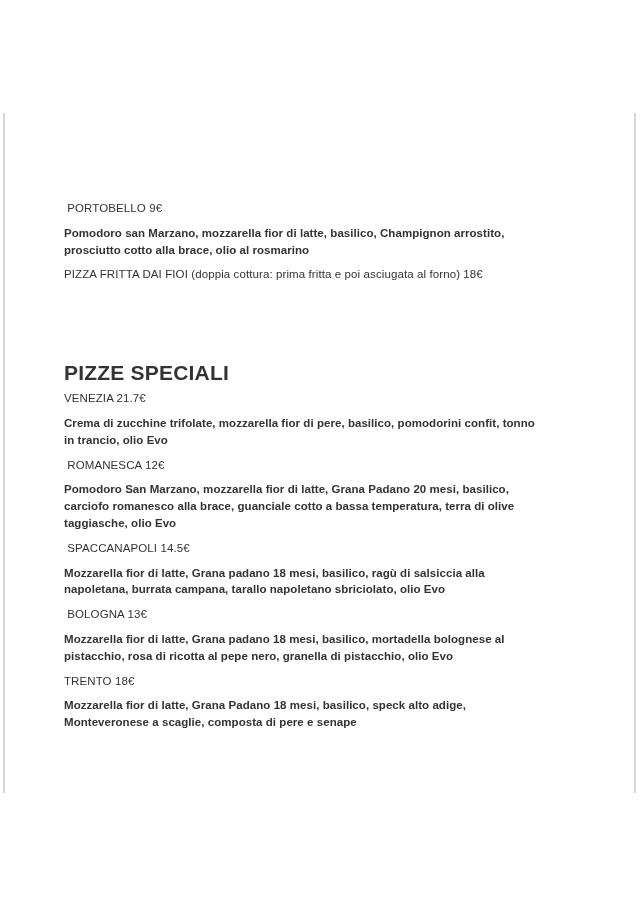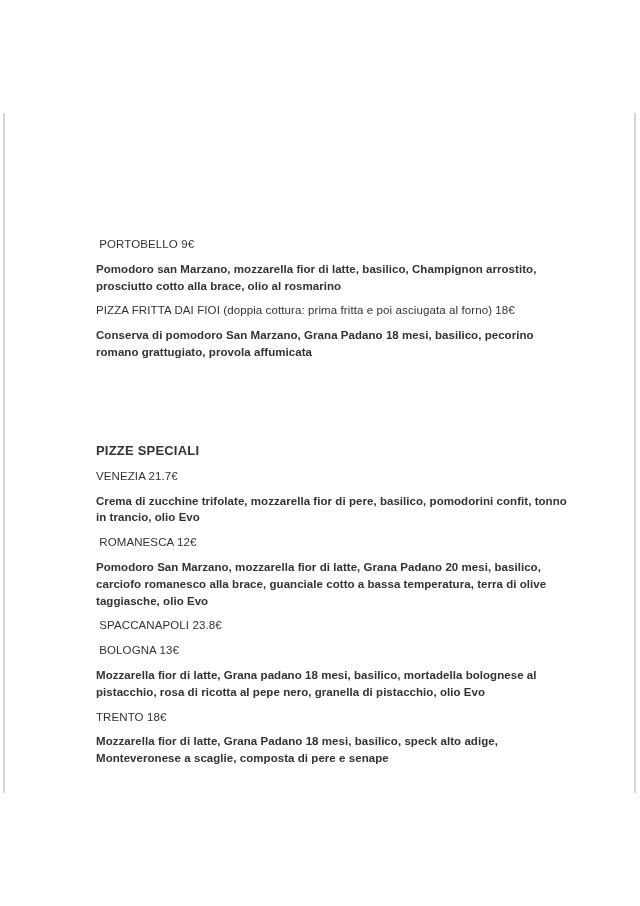--- a/index.html
+++ b/index.html
@@ -20,42 +20,41 @@
     top: 113px;
     width: 2px;
     height: 680px;
     background: #d5d5dc;
   }
   .page-edge.left  { left: 3px; }
   .page-edge.right { left: 634px; }
 
   .content {
     position: absolute;
-    left: 96px;
+    left: 64px;
     top: 200px;
     width: 477px;
     color: #333333;
     font-size: 11.5px;
     line-height: 16.8px;
     font-weight: 400;
-    margin-top: 36px;
   }
   .item-title {
     margin: 0 0 8px 0;
     white-space: pre-wrap;
     letter-spacing: 0.1px;
   }
   .item-desc {
     margin: 0 0 8px 0;
     letter-spacing: 0.05px;
     font-weight: bold;
   }
   .section-heading {
     margin: 79px 0 7px 0;
-    font-size: 13px;
+    font-size: 21px;
     line-height: 21px;
     letter-spacing: 0.2px;
     white-space: pre-wrap;
   }
 </style>
 </head>
 <body>
 
 <div class="screen">
 
@@ -64,37 +63,37 @@
 
   <div class="content">
 
     <div class="menu-item">
       <p class="item-title"> PORTOBELLO 9€</p>
       <p class="item-desc">Pomodoro san Marzano, mozzarella fior di latte, basilico, Champignon arrostito, prosciutto cotto alla brace, olio al rosmarino</p>
     </div>
 
     <div class="menu-item">
       <p class="item-title">PIZZA FRITTA DAI FIOI (doppia cottura: prima fritta e poi asciugata al forno) 18€</p>
-      <p class="item-desc">Conserva di pomodoro San Marzano, Grana Padano 18 mesi, basilico, pecorino romano grattugiato, provola affumicata</p>
     </div>
 
     <h2 class="section-heading">PIZZE SPECIALI</h2>
 
     <div class="menu-item">
       <p class="item-title">VENEZIA 21.7€</p>
       <p class="item-desc">Crema di zucchine trifolate, mozzarella fior di pere, basilico, pomodorini confit, tonno in trancio, olio Evo</p>
     </div>
 
     <div class="menu-item">
       <p class="item-title"> ROMANESCA 12€</p>
       <p class="item-desc">Pomodoro San Marzano, mozzarella fior di latte, Grana Padano 20 mesi, basilico, carciofo romanesco alla brace, guanciale cotto a bassa temperatura, terra di olive taggiasche, olio Evo</p>
     </div>
 
     <div class="menu-item">
-      <p class="item-title"> SPACCANAPOLI 23.8€</p>
+      <p class="item-title"> SPACCANAPOLI 14.5€</p>
+      <p class="item-desc">Mozzarella fior di latte, Grana padano 18 mesi, basilico, ragù di salsiccia alla napoletana, burrata campana, tarallo napoletano sbriciolato, olio Evo</p>
     </div>
 
     <div class="menu-item">
       <p class="item-title"> BOLOGNA 13€</p>
       <p class="item-desc">Mozzarella fior di latte, Grana padano 18 mesi, basilico, mortadella bolognese al pistacchio, rosa di ricotta al pepe nero, granella di pistacchio, olio Evo</p>
     </div>
 
     <div class="menu-item">
       <p class="item-title">TRENTO 18€</p>
       <p class="item-desc">Mozzarella fior di latte, Grana Padano 18 mesi, basilico, speck alto adige, Monteveronese a scaglie, composta di pere e senape</p>

